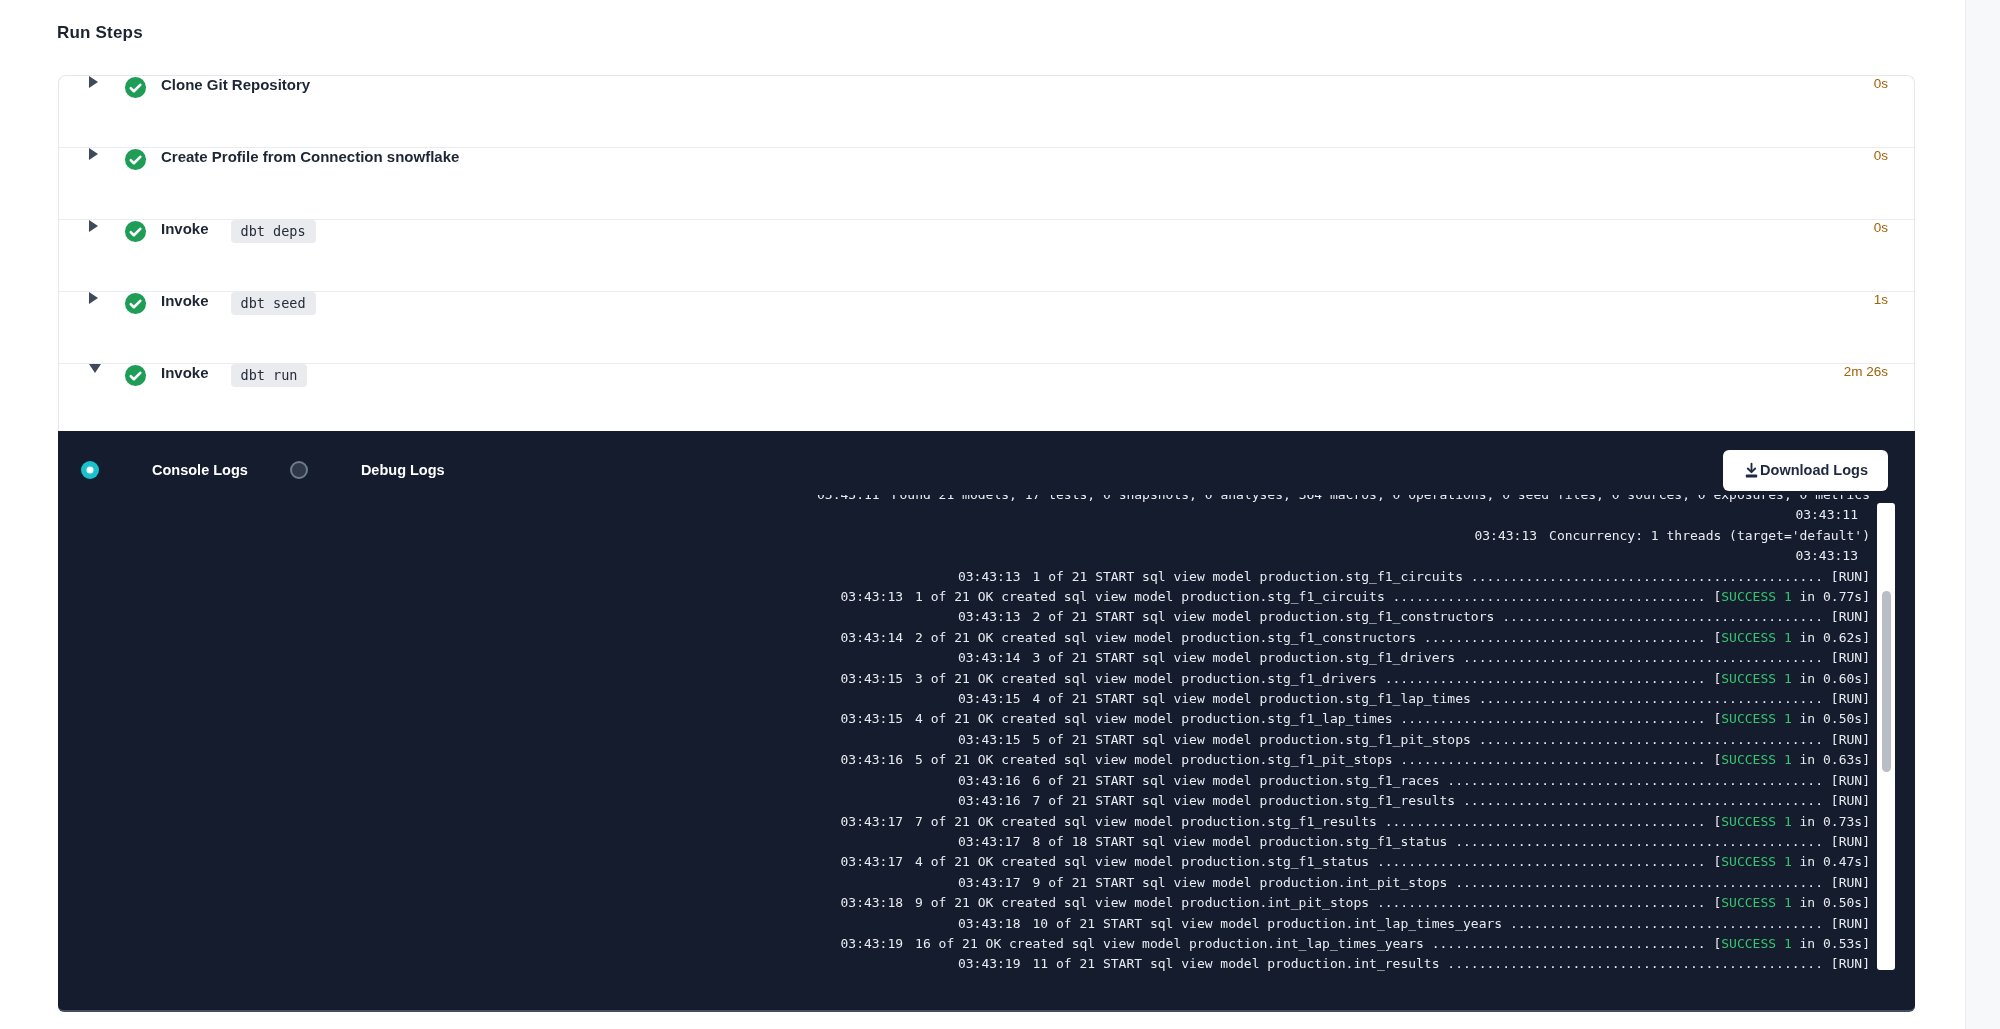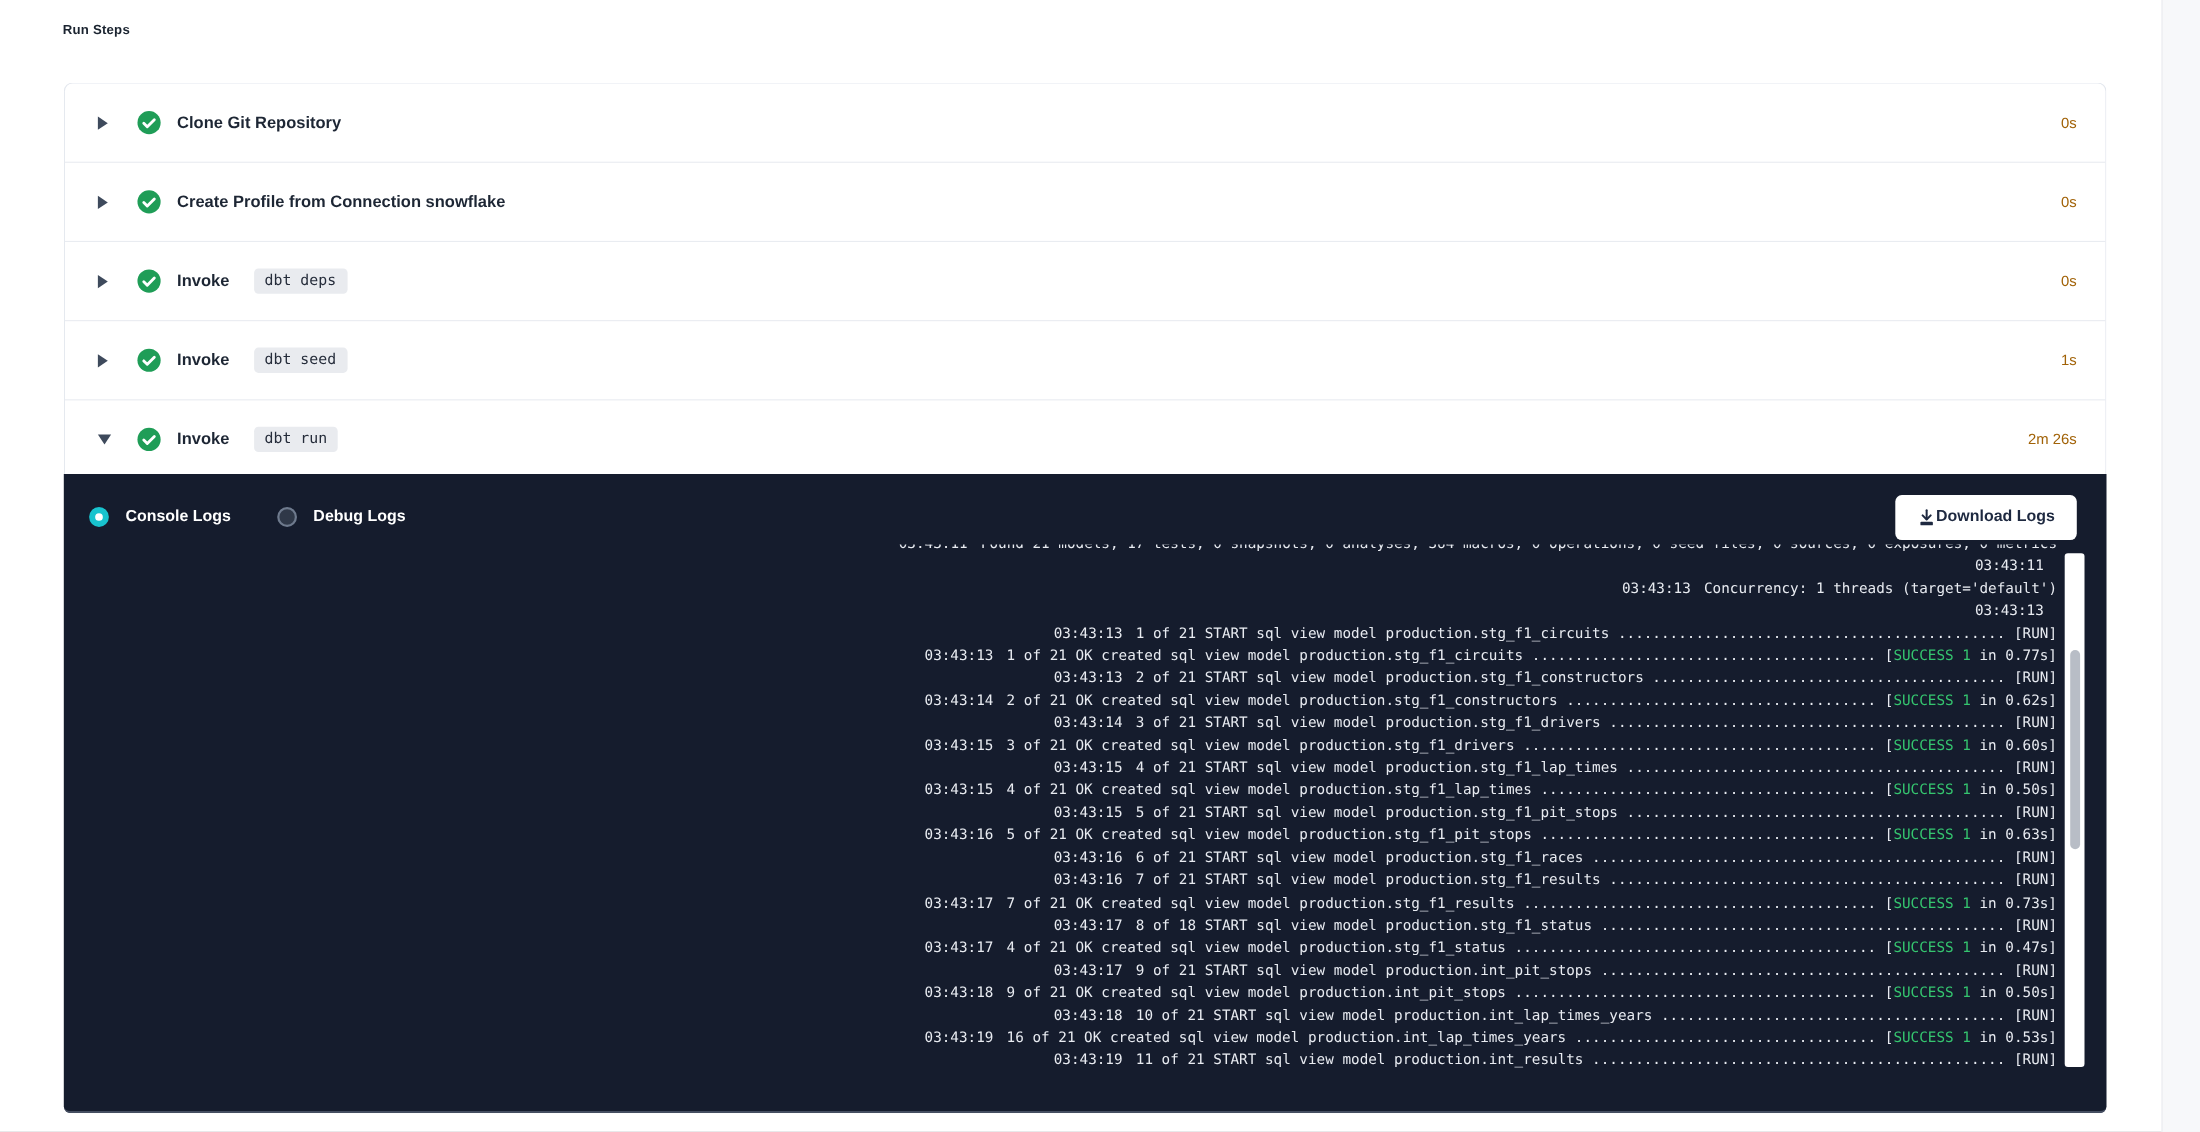--- a/index.html
+++ b/index.html
@@ -7,30 +7,30 @@
     width:2000px;height:1029px;position:relative;overflow:hidden;
     background:#ffffff;
     font-family:"Liberation Sans",sans-serif;
   }
   .right-gutter{
     position:absolute;left:1965px;top:0;width:35px;height:1029px;
     background:#f7f8fa;border-left:1px solid #eaecef;
   }
   .page-title{
     position:absolute;left:57px;top:12px;
-    font-size:12px;font-weight:700;color:#1b2430;letter-spacing:.2px;
+    font-size:17px;font-weight:700;color:#1b2430;letter-spacing:.2px;
   }
   
   .steps-card{
     position:absolute;left:58px;top:75px;width:1857px;box-sizing:border-box;
     background:#fff;border:1px solid #e3e7ee;border-bottom:none;
     border-radius:8px 8px 0 0;
   }
   .step-row{
-    height:71px;display:flex;align-items:center;
+    height:71px;display:flex;align-items:flex-start;
     padding:0 26px 0 30px;border-bottom:1px solid #e9ecf1;cursor:pointer;
   }
   .step-row:last-child{border-bottom:none;}
   .caret-box{width:14px;display:flex;justify-content:flex-start;margin-right:21px;}
   .caret{
     width:0;height:0;
     border-top:6px solid transparent;border-bottom:6px solid transparent;
     border-left:9px solid #3e4a5c;
   }
   .step-row.expanded .caret{
@@ -44,21 +44,21 @@
     background:#e9ebef;color:#252c3a;padding:3px 10px 4px;border-radius:4px;
   }
   .step-duration{margin-left:auto;font-size:13.5px;color:#a16207;}
   
   .log-panel{
     position:absolute;left:58px;top:431px;width:1857px;height:581px;
     box-sizing:border-box;background:#151c2d;
     border-radius:0 0 6px 6px;border-bottom:2px solid #454e61;
   }
   .log-toolbar{display:flex;align-items:center;height:62px;padding:8px 27px 0 23px;}
-  .radio-group{display:flex;align-items:center;margin-right:42px;cursor:pointer;}
+  .radio-group{display:flex;align-items:center;margin-right:42px;cursor:pointer;gap:38px;}
   .radio{width:18px;height:18px;border-radius:50%;margin-right:15px;position:relative;box-sizing:border-box;flex:0 0 auto;}
   .radio.selected{background:#18c3ce;}
   .radio.selected::after{
     content:"";position:absolute;left:50%;top:50%;transform:translate(-50%,-50%);
     width:7px;height:7px;border-radius:50%;background:#ffffff;
   }
   .radio.unselected{border:2.5px solid #6e7a8d;background:#2f3848;}
   .radio-label{color:#ffffff;font-weight:700;font-size:14.5px;}
   .download-btn{
     margin-left:auto;display:flex;align-items:center;

